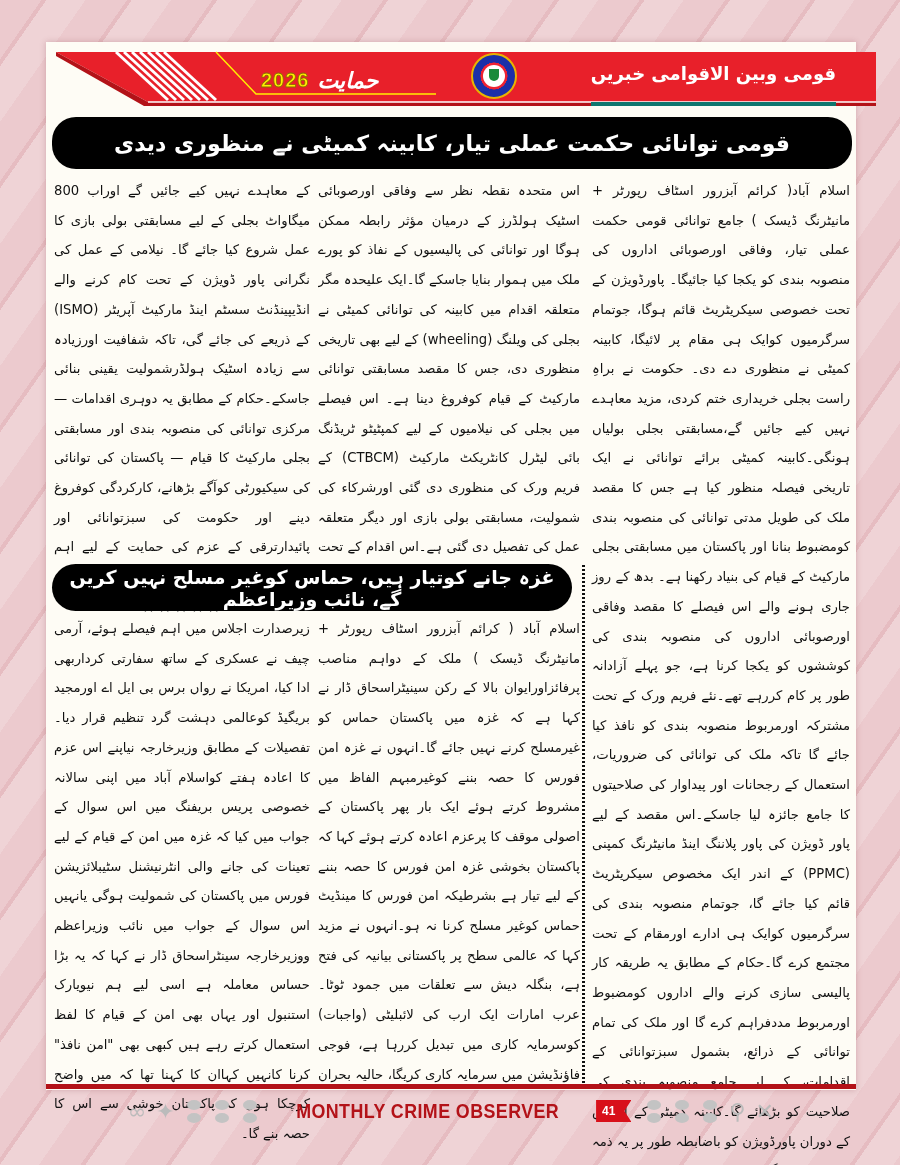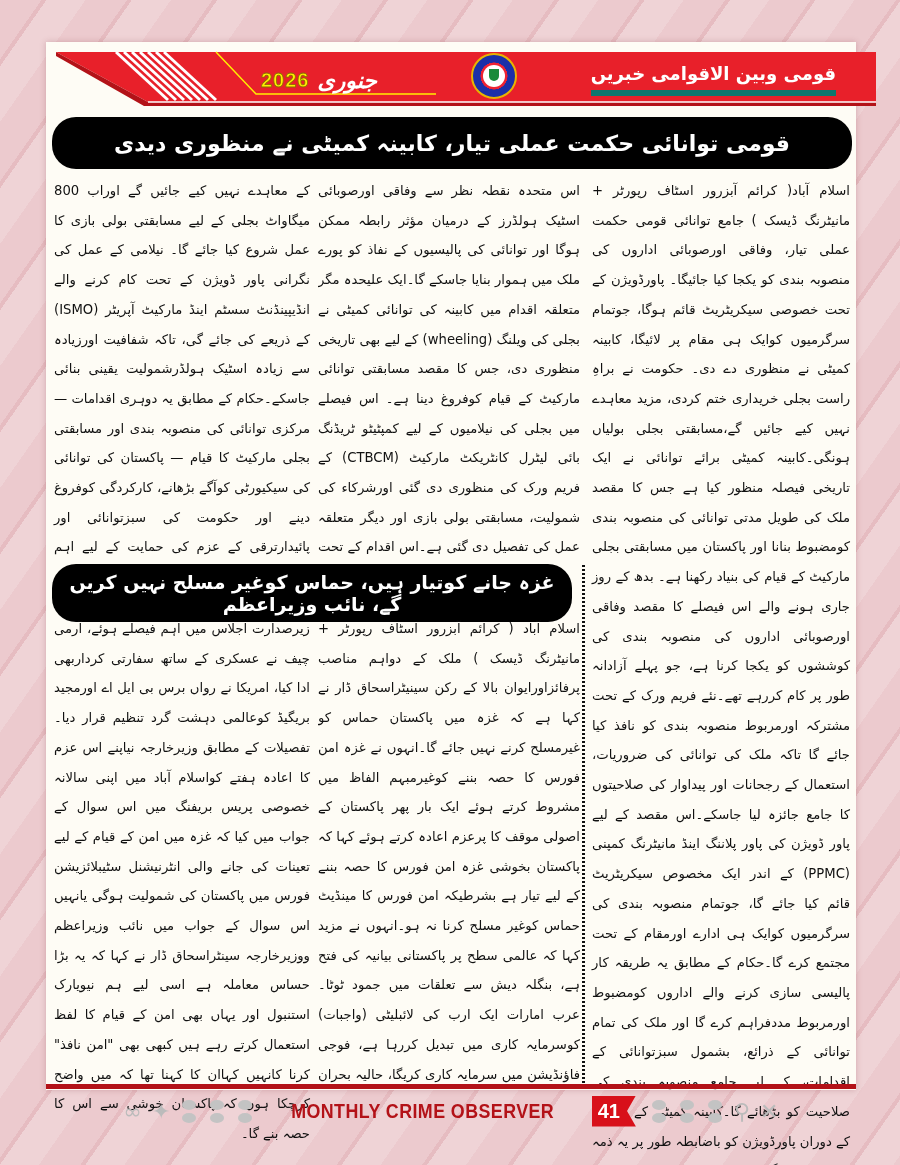--- a/index.html
+++ b/index.html
@@ -26,29 +26,29 @@
   .date-year { color:#ffee00; font-family:"Liberation Sans", sans-serif; font-weight:bold; font-size:20px; letter-spacing:1px; -webkit-text-stroke:0.8px #8a6d00; }
   .logo {
     position:absolute; left:415px; top:3px; width:46px; height:46px; border-radius:50%;
     background: radial-gradient(circle, #e23 0 45%, #1b2fa8 46% 100%);
     border:2px solid #e8b400; box-sizing:border-box;
   }
   .logo .inner { position:absolute; left:10px; top:10px; width:22px; height:22px; border-radius:50%; background:#fff; }
   .logo .shield { position:absolute; left:16px; top:14px; width:10px; height:12px; background:#1a8a3a; border-radius:0 0 5px 5px; }
   .section-title {
     position:absolute; right:40px; top:13px; color:#fff; font-size:18px; font-weight:bold; direction:rtl;
-    border-bottom:6px solid #0f766e; padding-bottom:6px;
+    border-bottom:4px solid #0f766e; padding-bottom:18px;
   }
   
   .headline-bar {
     position:absolute; background:#000; color:#fff; text-align:center; direction:rtl;
     display:flex; align-items:center; justify-content:center; font-weight:bold;border-radius:24px;
   }
   .h1 { left:6px; top:75px; width:800px; height:52px; font-size:22px; }
-  .h2 { left:6px; top:522px; width:520px; height:58px; font-size:19px; }
+  .h2 { left:6px; top:522px; width:520px; height:47px; font-size:19px; }
   
   .col {
     position:absolute; direction:rtl; text-align:justify; text-align-last:right;
     font-family:"DejaVu Sans", sans-serif; font-size:13.2px; line-height:29.7px; color:#111;
   }
   .col p { margin:0; }
   .c1 { left:546px; top:134px; width:258px; height:920px; }
   .c2 { left:272px; top:134px; width:262px; height:384px; overflow:hidden; }
   .c3 { left:8px; top:134px; width:256px; height:384px; }
   .c4 { left:272px; top:572px; width:262px; height:470px; overflow:hidden; }
@@ -60,21 +60,21 @@
     background-size:3px 4px;
   }
   
   .footer-line { position:absolute; left:0; top:1042px; width:810px; height:5px; background:#b31218; }
   .footer {
     position:absolute; left:0; top:1049px; width:810px; height:40px;
     display:flex; align-items:center; justify-content:center; gap:14px;
   }
   .footer-title { color:#b31218; font-family:"Liberation Sans", sans-serif; font-weight:bold; font-size:21px; letter-spacing:0.5px; transform:scaleX(0.85); }
   .page-num {
-    background:#d8101a; color:#fff; font-weight:bold; font-family:"Liberation Sans", sans-serif; font-size:20px;
+    background:#d8101a; color:#fff; font-weight:bold; font-family:"Liberation Sans", sans-serif; font-size:12px;
     padding:4px 16px 4px 6px; clip-path:polygon(0 0,100% 0,80% 50%,100% 100%,0 100%);
   }
   .footprint { width:14px; height:10px; border-radius:50%; background:#c3c3c3; display:inline-block; margin:0 2px; }
   .fp-group { display:flex; gap:10px; align-items:center; }
   .fp-pair { display:flex; flex-direction:column; gap:3px; }
   .icon-glyph { color:#bbb; font-size:22px; }
 </style>
 </head>
 <body>
 
@@ -90,21 +90,21 @@
         <line x1="68" y1="2" x2="120" y2="50"></line>
         <line x1="76" y1="2" x2="128" y2="50"></line>
         <line x1="84" y1="2" x2="136" y2="50"></line>
         <line x1="92" y1="2" x2="144" y2="50"></line>
         <line x1="100" y1="2" x2="152" y2="50"></line>
         <line x1="108" y1="2" x2="160" y2="50"></line>
       </g>
       <polyline points="160,2 200,44 380,44" fill="none" stroke="#ffee00" stroke-width="1.5"></polyline>
     </svg>
     <div class="date-label">
-      <span class="date-month">جنوری</span>
+      <span class="date-month">حمایت</span>
       <span class="date-year">2026</span>
     </div>
     <div class="logo">
       <div class="inner"></div>
         <div class="shield"></div>
     </div>
     <div class="section-title">قومی وبین الاقوامی خبریں</div>
   </div>
 
   <div class="headline-bar h1">قومی توانائی حکمت عملی تیار، کابینہ کمیٹی نے منظوری دیدی</div>

